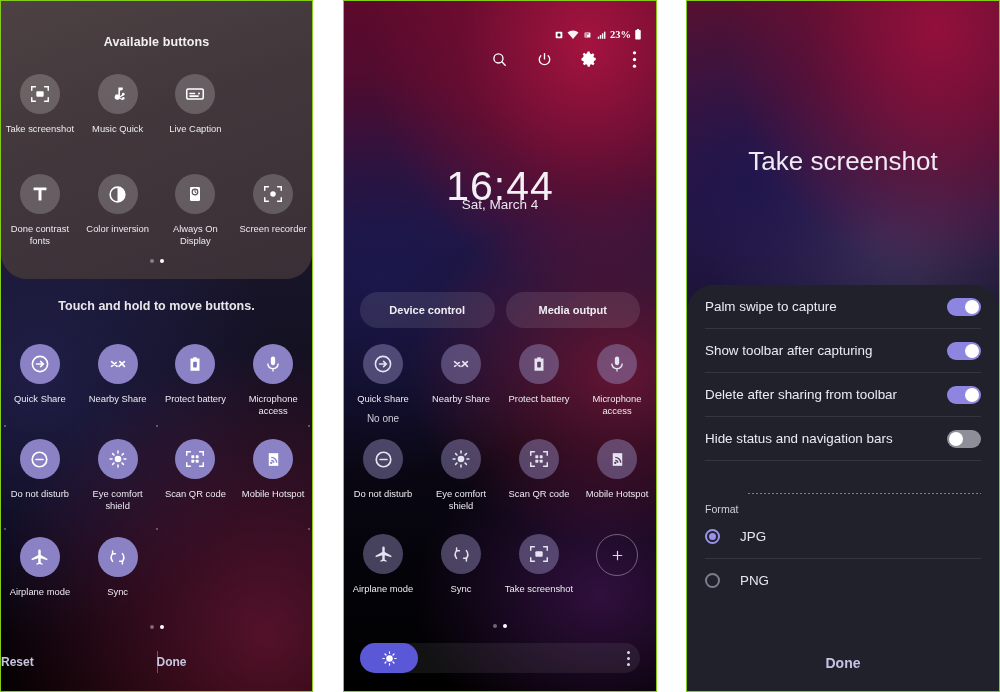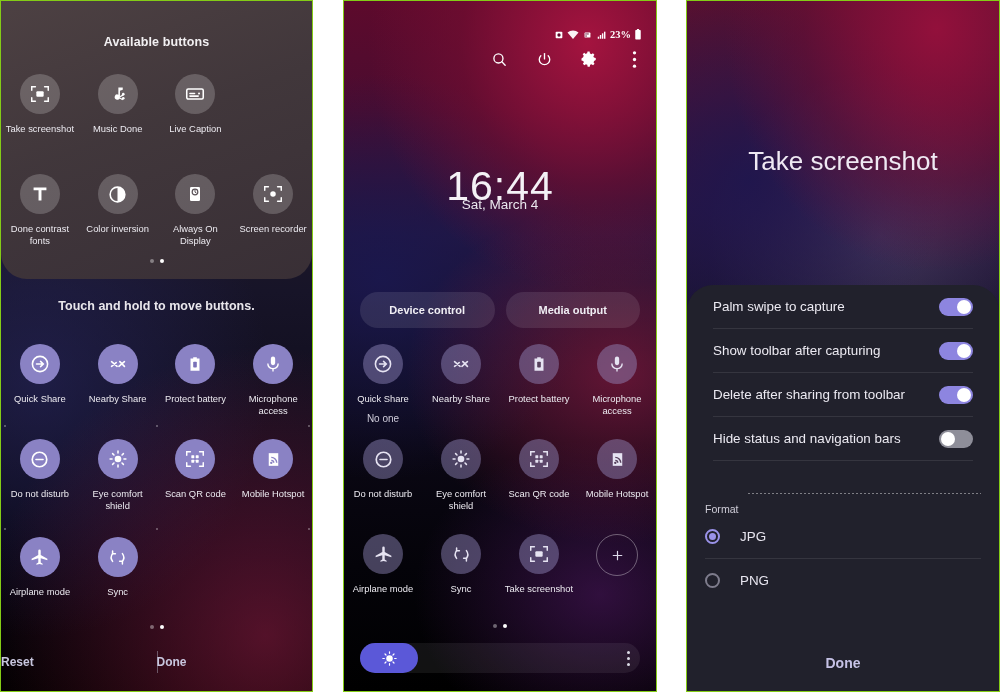--- a/index.html
+++ b/index.html
@@ -88,21 +88,21 @@
      background:
        radial-gradient(85% 44% at 80% 4%, rgba(150,16,60,0.95) 0%, rgba(110,14,52,0.5) 50%, rgba(0,0,0,0) 80%),
        radial-gradient(90% 40% at 20% 26%, rgba(30,22,78,0.9) 0%, rgba(0,0,0,0) 70%),
        radial-gradient(80% 34% at 62% 34%, rgba(120,110,150,0.35) 0%, rgba(0,0,0,0) 70%),
        linear-gradient(180deg,#59102f 0%, #4b1236 14%, #2b1540 30%, #1a1430 44%, #141327 58%, #14131f 76%, #16161f 100%);
   }
   .p3-head{position:absolute;left:0;top:145px;width:100%;text-align:center;
       color:#efe9f3;font-size:26px;font-weight:300;}
   .sheet{position:absolute;left:0;right:0;top:284px;bottom:0;
       background:#21212c;border-top-left-radius:26px;border-top-right-radius:26px;}
-  .srow{height:43px;margin:0 26px;display:flex;align-items:center;
+  .srow{height:43px;margin:0 18px;display:flex;align-items:center;
         justify-content:space-between;border-bottom:1px solid rgba(255,255,255,0.09);}
   .srow:last-of-type{border-bottom:none;}
   .slabel{color:#eceaf2;font-size:13.4px;}
   .tgl{width:34px;height:18px;border-radius:9px;position:relative;}
   .tgl.on{background:#8d85e0;}
   .tgl.off{background:#8e8e99;}
   .knob{position:absolute;top:2px;width:14px;height:14px;border-radius:50%;background:#fff;}
   .tgl.on .knob{right:2px;}
   .tgl.off .knob{left:2px;}
   .fmtrow{margin:10px 18px 0 18px;display:flex;align-items:center;gap:9px;}
@@ -146,21 +146,21 @@
       </div>
       <div class="tile">
         <div class="circ circ-grey">
           <svg width="21" height="21" viewBox="0 0 24 24" fill="#fff">
             <path d="M13 4v8.2a3 3 0 1 0 1.8 2.75V7.6l3.2-1V4z"></path>
             <circle cx="18.6" cy="16.4" r="1.5"></circle>
             <circle cx="18.6" cy="11.6" r="1.5"></circle>
             <path d="M14.4 14l4-2.2.7 1.2-4 2.2zM14.4 15.1l4 2.2-.7 1.2-4-2.2z"></path>
           </svg>
         </div>
-        <div class="tlabel">Music Done</div>
+        <div class="tlabel">Music Quick</div>
       </div>
       <div class="tile">
         <div class="circ circ-grey">
           <svg width="22" height="22" viewBox="0 0 24 24" fill="none" stroke="#fff" stroke-width="1.7">
             <rect x="3" y="6.5" width="18" height="11" rx="1.6"></rect>
             <path d="M6.5 11.5h5M6.5 14.3h9" stroke-linecap="round"></path>
             <circle cx="16.4" cy="11.4" r="1.1" fill="#fff" stroke="none"></circle>
           </svg>
         </div>
         <div class="tlabel">Live Caption</div>

